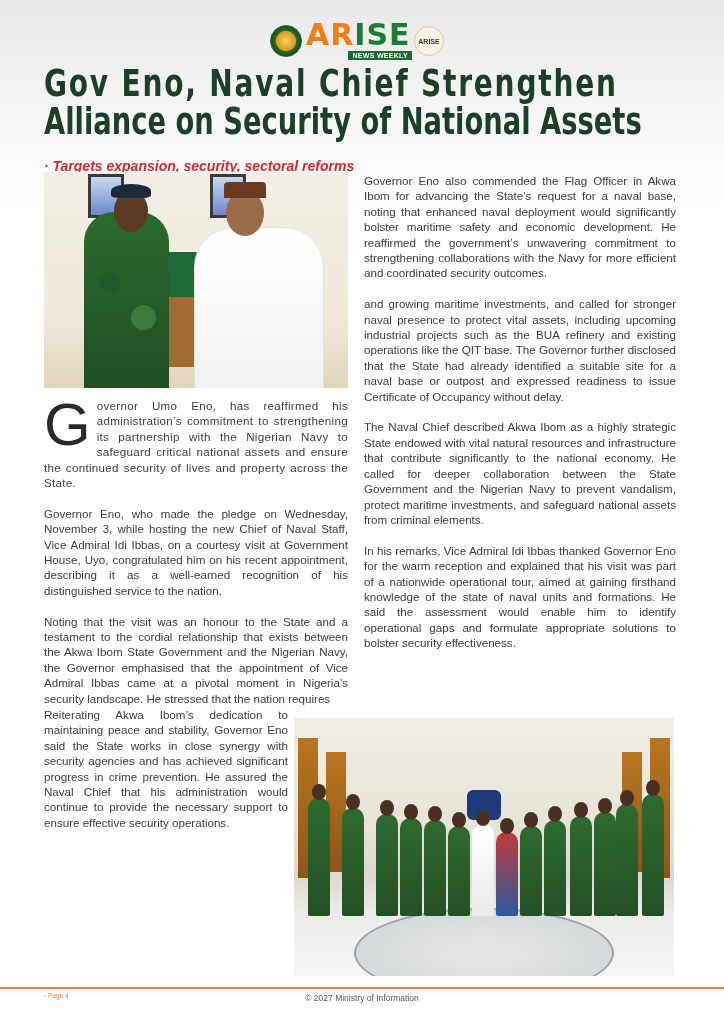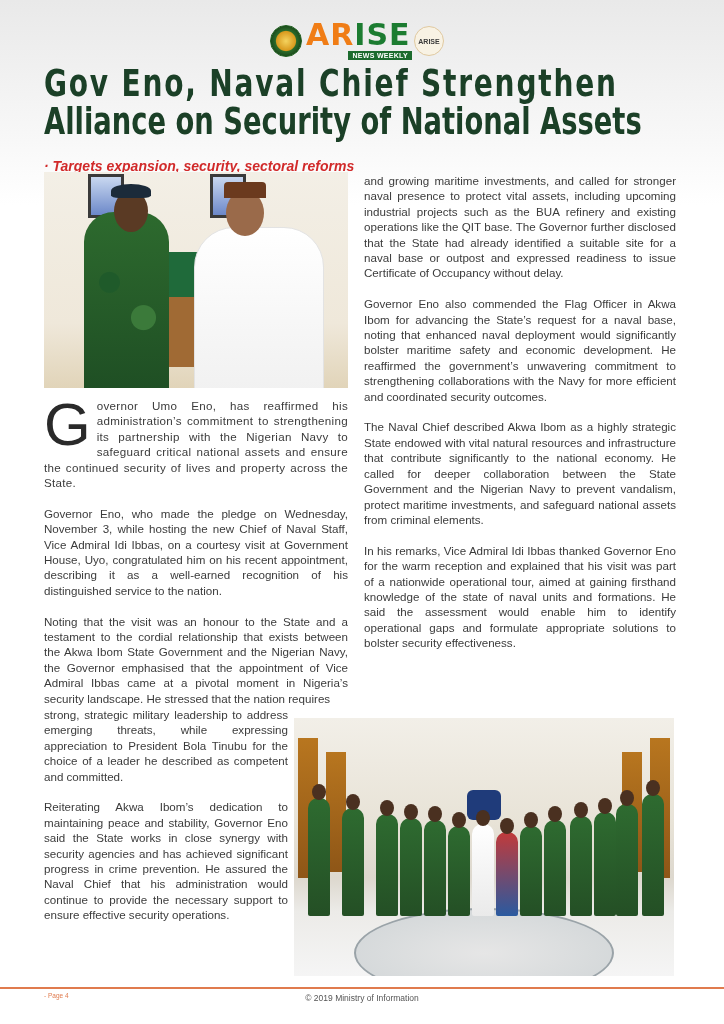--- a/index.html
+++ b/index.html
@@ -141,27 +141,26 @@
   <div class="cap-gov"></div>
 </div>
 
 <div class="col col-left">
   <p><span class="dropcap">G</span><span style="letter-spacing:0.3px;margin-top:20px;">overnor Umo Eno, has reaffirmed his administration’s commitment to strengthening its partnership with the Nigerian Navy to safeguard critical national assets and ensure the continued security of lives and property across the State.</span></p>
   <p>Governor Eno, who made the pledge on Wednesday, November 3,  while hosting the new Chief of Naval Staff, Vice Admiral Idi Ibbas, on a courtesy visit at Government House, Uyo, congratulated him on his recent appointment, describing it as a well-earned recognition of his distinguished service to the nation.</p>
   <p style="margin-bottom:8px;">Noting that the visit was an honour to the State and a testament to the cordial relationship that exists between the Akwa Ibom State Government and the Nigerian Navy, the Governor emphasised that the appointment of Vice Admiral Ibbas came at a pivotal moment in Nigeria’s security landscape. He stressed that the nation requires</p>
 </div>
 
 <div class="col col-left-narrow">
-  <p>strong, strategic military leadership to address emerging threats, while expressing appreciation to President Bola Tinubu for the choice of a leader he described as competent and committed.</p>
   <p>Reiterating Akwa Ibom’s dedication to maintaining peace and stability, Governor Eno said the State works in close synergy with security agencies and has achieved significant progress in crime prevention. He assured the Naval Chief that his administration would continue to provide the necessary support to ensure effective security operations.</p>
 </div>
 
 <div class="col col-right">
+  <p>Governor Eno also commended the Flag Officer in Akwa Ibom for advancing the State’s request for a naval base, noting that enhanced naval deployment would significantly bolster maritime safety and economic development. He reaffirmed the government’s unwavering commitment to strengthening collaborations with the Navy for more efficient and coordinated security outcomes.</p>
   <p>and growing maritime investments, and called for stronger naval presence to protect vital assets, including upcoming industrial projects such as the BUA refinery and existing operations like the QIT base. The Governor further disclosed that the State had already identified a suitable site for a naval base or outpost and expressed readiness to issue Certificate of Occupancy without delay.</p>
-  <p>Governor Eno also commended the Flag Officer in Akwa Ibom for advancing the State’s request for a naval base, noting that enhanced naval deployment would significantly bolster maritime safety and economic development. He reaffirmed the government’s unwavering commitment to strengthening collaborations with the Navy for more efficient and coordinated security outcomes.</p>
   <p>The Naval Chief described Akwa Ibom as a highly strategic State endowed with vital natural resources and infrastructure that contribute significantly to the national economy. He called for deeper collaboration between the State Government and the Nigerian Navy to prevent vandalism, protect maritime investments, and safeguard national assets from criminal elements.</p>
   <p>In his remarks, Vice Admiral Idi Ibbas thanked Governor Eno for the warm reception and explained that his visit was part of a nationwide operational tour, aimed at gaining firsthand knowledge of the state of naval units and formations. He said the assessment would enable him to identify operational gaps and formulate appropriate solutions to bolster security effectiveness.</p>
 </div>
 
 <div class="photo photo2" title="Governor Eno and naval officers in group photo at Government House">
   <div class="panel" style="left:4px;"></div>
   <div class="panel" style="left:32px;top:34px;height:120px;"></div>
   <div class="panel" style="right:4px;"></div>
   <div class="panel" style="right:32px;top:34px;height:120px;"></div>
   <div class="crest"></div>
@@ -177,13 +176,13 @@
   <div class="soldier" style="left:226px;height:90px;"></div>
   <div class="soldier" style="left:250px;height:96px;"></div>
   <div class="soldier" style="left:276px;height:100px;"></div>
   <div class="soldier" style="left:300px;height:104px;"></div>
   <div class="soldier" style="left:322px;height:112px;"></div>
   <div class="soldier" style="left:348px;height:122px;"></div>
 </div>
 
 <div class="footer-rule"></div>
 <div class="footer-page">- Page 4</div>
-<div class="footer-copy">© 2019 Ministry of Information</div>
+<div class="footer-copy">© 2027 Ministry of Information</div>
 
 </body></html>

